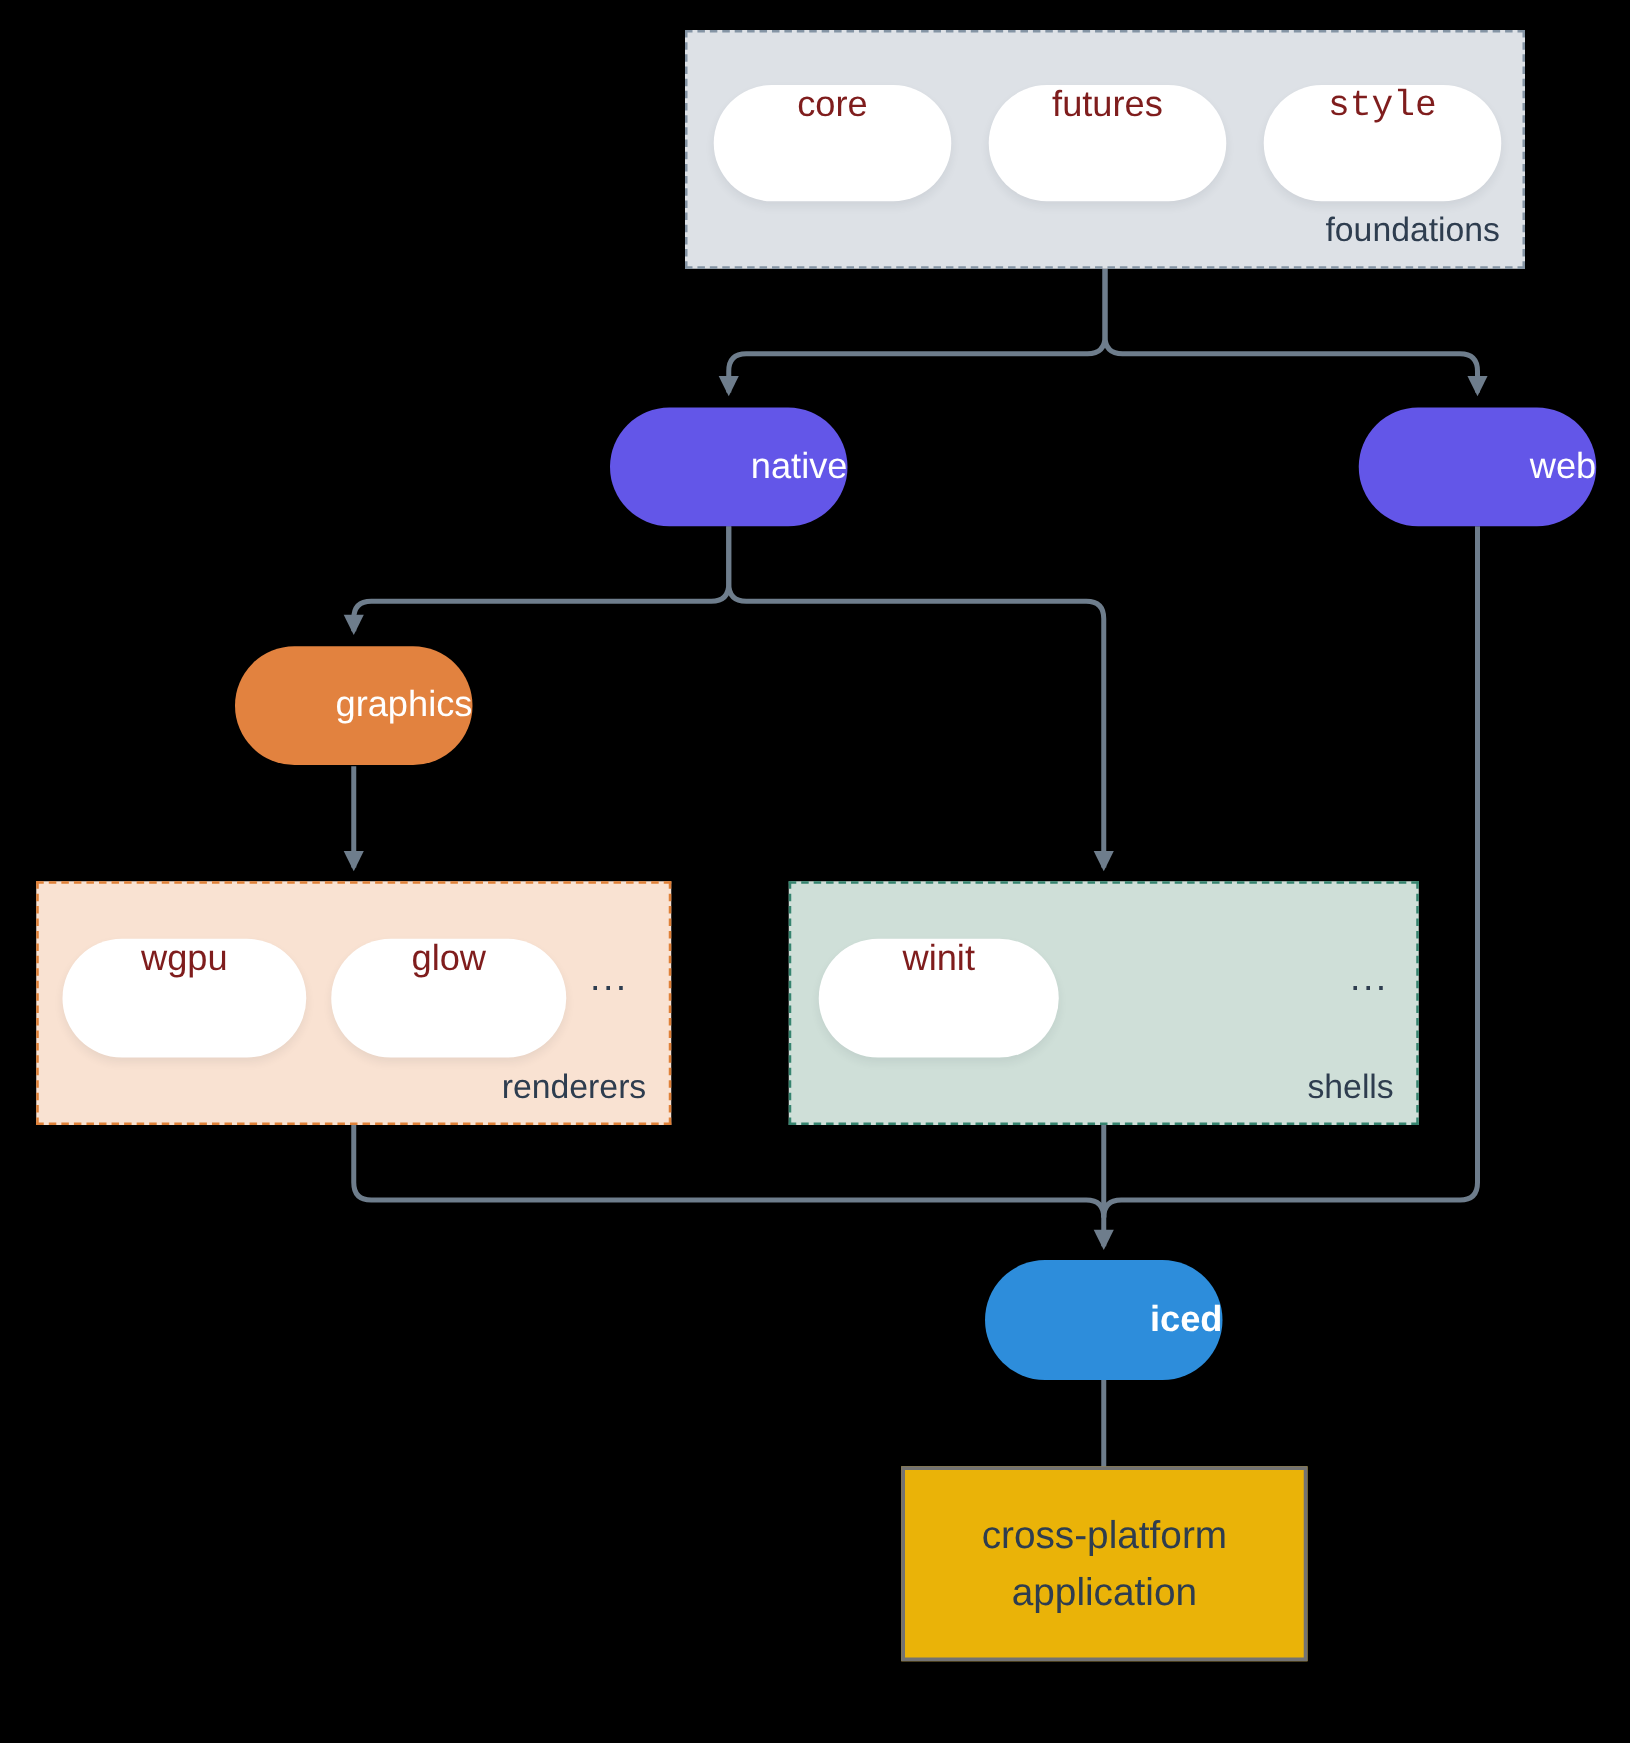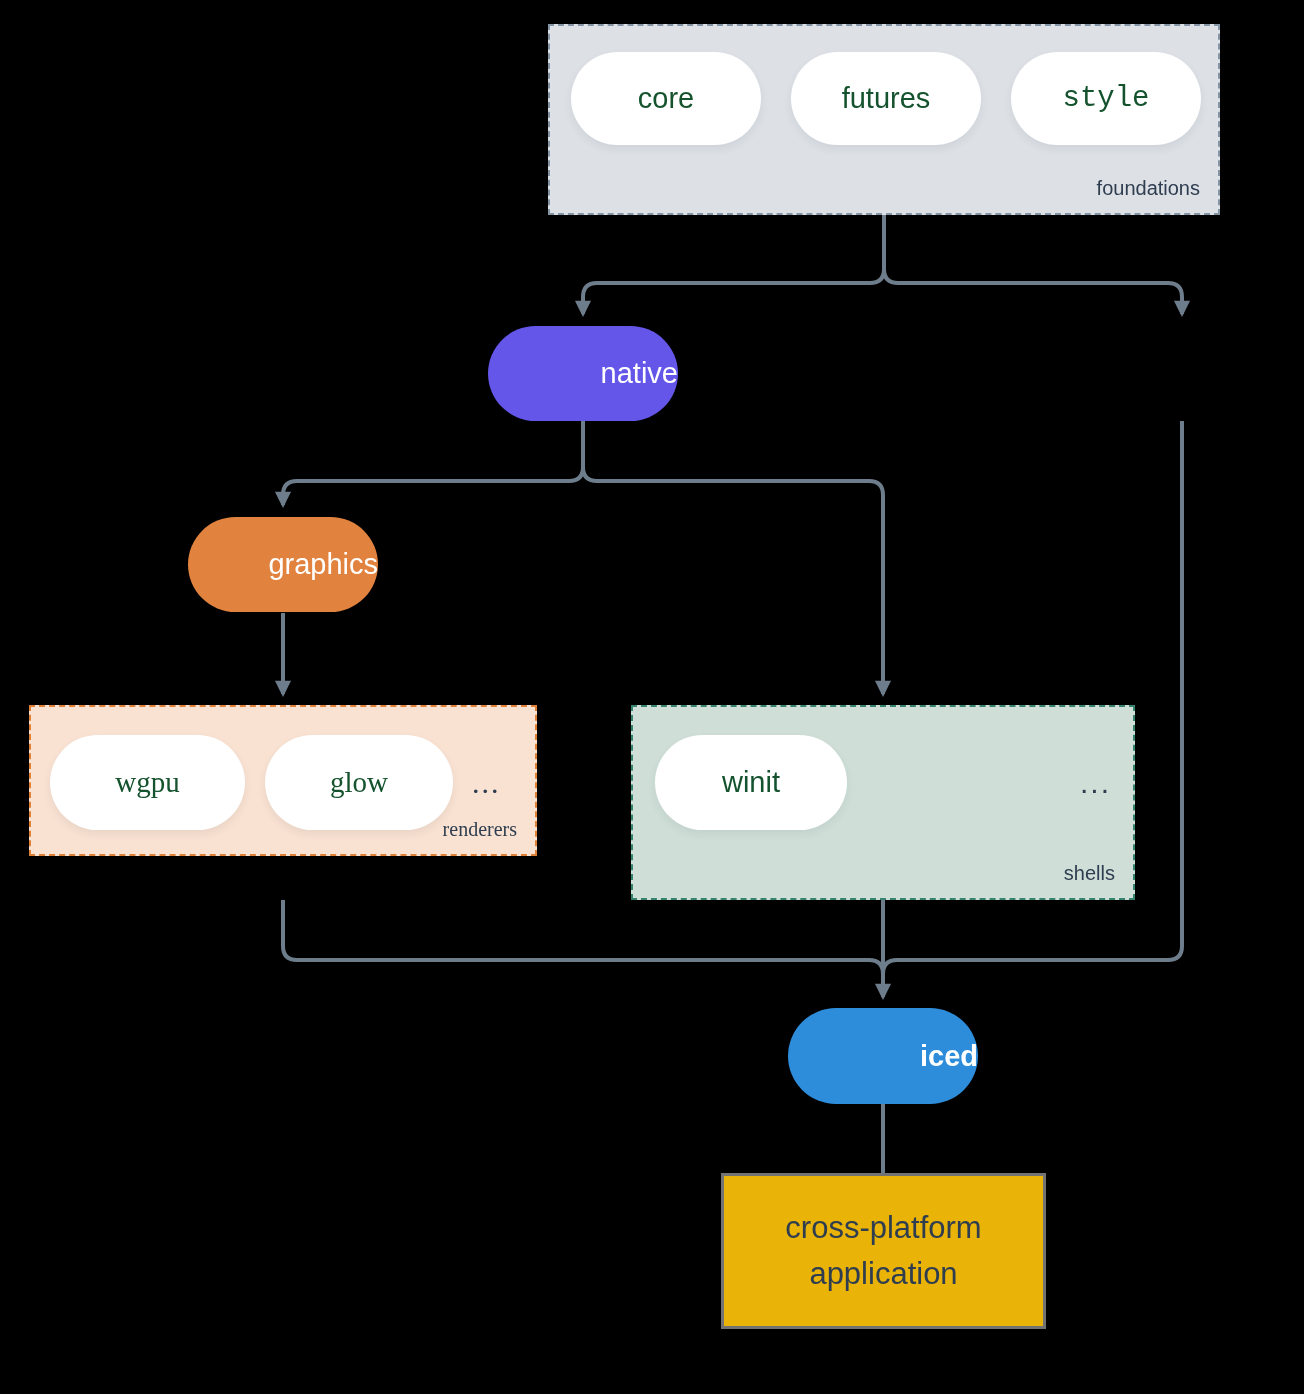--- a/index.html
+++ b/index.html
@@ -31,45 +31,46 @@
   
   .group {
     position: absolute;
     border: 2px dashed;
   }
   .group-foundations {
     left: 548px; top: 24px; width: 672px; height: 191px;
     background: #dde1e6; border-color: #8494a4;
   }
   .group-renderers {
-    left: 29px; top: 705px; width: 508px; height: 151px;
-    background: #f9e2d2; border-color: #e08138; font-family: Liberation Serif, serif;
+    left: 29px; top: 705px; width: 508px; height: 195px;
+    background: #f9e2d2; border-color: #e08138;
   }
   .group-shells {
     left: 631px; top: 705px; width: 504px; height: 195px;
     background: #cfdfd8; border-color: #36846f;
   }
   .group-label {
     position: absolute;
     right: 18px; bottom: 13px;
-    font-size: 20px;
+    font-size: 27px;
     color: #2e3d4f;
   }
 
   
   .pill {
     position: absolute;
     background: #ffffff;
     border-radius: 999px;
     display: flex;
-    align-items: center;
+    align-items: flex-start;
     justify-content: center;
     font-size: 29px;
-    color: #14532d;
+    color: #7f1d1d;
     box-shadow: 0 4px 8px rgba(40,50,60,0.08);
+    margin-top: 16px;
   }
   .group-foundations .pill { top: 26px; height: 93px; width: 190px; }
   .pill-core    { left: 21px; }
   .pill-futures { left: 241px; }
   .pill-style   { left: 461px; font-family: Liberation Mono, monospace; }
 
   .group-renderers .pill, .group-shells .pill { top: 28px; height: 95px; }
   .pill-wgpu   { left: 19px;  width: 195px; }
   .pill-glow   { left: 234px; width: 188px; }
   .pill-winit  { left: 22px;  width: 192px; }
@@ -144,20 +145,23 @@
     </div>
     <div class="pill pill-style">
       <span>style</span>
     </div>
     <div class="group-label">foundations</div>
   </div>
 
   <div class="node-pill node-native">
     <span>native</span>
   </div>
+  <div class="node-pill node-web">
+    <span>web</span>
+  </div>
 
   <div class="node-pill node-graphics">
     <span>graphics</span>
   </div>
 
   <div class="group group-renderers">
     <div class="pill pill-wgpu">
       <span>wgpu</span>
     </div>
     <div class="pill pill-glow">

